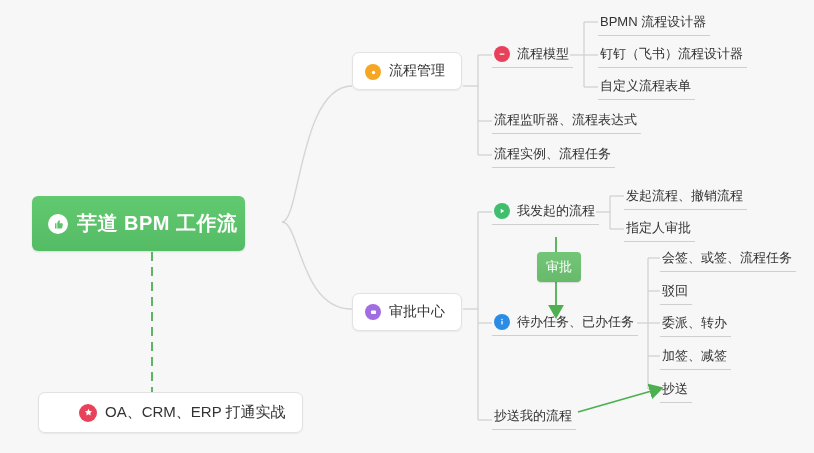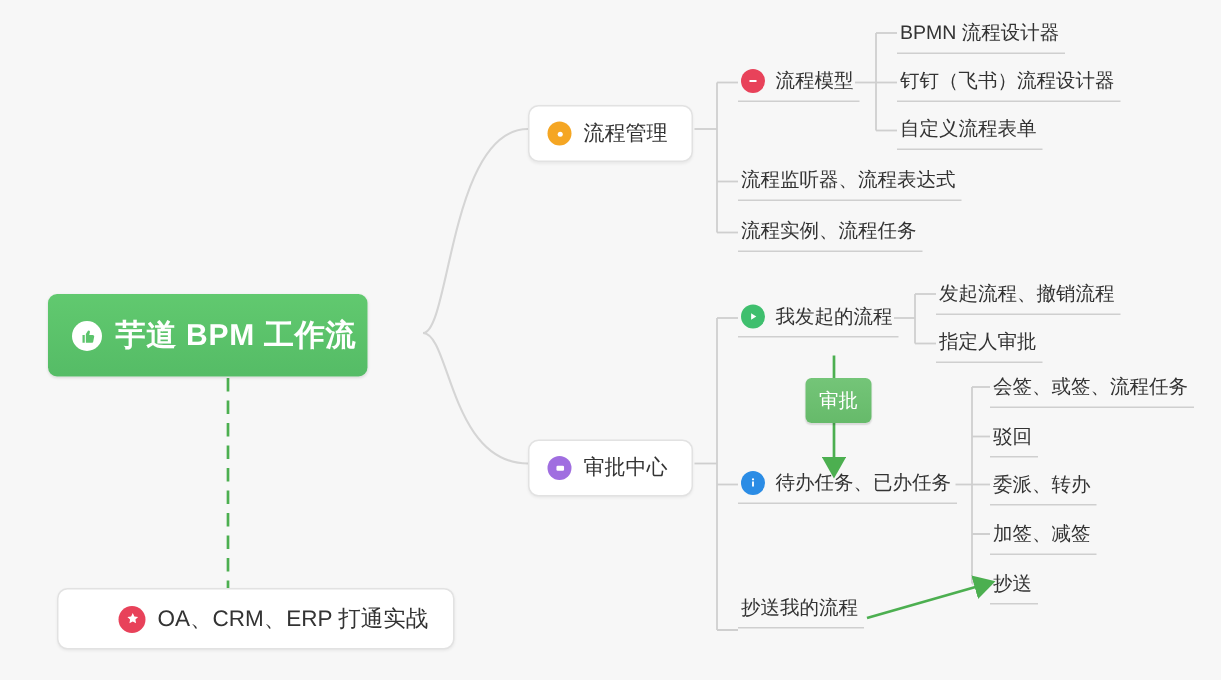--- a/index.html
+++ b/index.html
@@ -176,21 +176,21 @@
 
   <div class="node root-node" style="left:32px; top:196px;">
     <span class="cicon lg" style="background:#ffffff; color:#5cc46c;">
       <svg width="12" height="12" viewBox="0 0 16 16">
           <path fill="#5cc46c" d="M6 14H4V7h2v7zm7.5-7H10l.6-2.6c.1-.6-.3-1.2-.9-1.3-.4-.1-.8.1-1 .4L7 6.3V14h5.3c.6 0 1.1-.4 1.2-1l.9-4.5c.1-.8-.5-1.5-1.4-1.5h.5z"></path>
         </svg>
     </span>
     <span class="label">芋道 BPM 工作流</span>
   </div>
 
-  <div class="node branch-node" style="left:352px; top:70px;">
+  <div class="node branch-node" style="left:352px; top:52px;align-items:flex-end;">
     <span class="cicon" style="background:#f5a623;">
       <svg width="9" height="9" viewBox="0 0 16 16">
           <circle cx="8" cy="8" r="3" fill="#ffffff"></circle>
         </svg>
     </span>
     <span>流程管理</span>
   </div>
 
   <div class="node leaf-node" style="left:492px; top:42px;">
     <span class="cicon" style="background:#e8425a;">
@@ -265,21 +265,21 @@
   <div class="node leaf-node plain" style="left:660px; top:311px;">
     <span>委派、转办</span>
   </div>
   <div class="node leaf-node plain" style="left:660px; top:344px;">
     <span>加签、减签</span>
   </div>
   <div class="node leaf-node plain" style="left:660px; top:377px;">
     <span>抄送</span>
   </div>
 
-  <div class="node leaf-node plain" style="left:492px; top:393px;">
+  <div class="node leaf-node plain" style="left:492px; top:404px;">
     <span>抄送我的流程</span>
   </div>
 
   <div class="node card-node" style="left:38px; top:392px;padding-left:40px;">
     <span class="cicon" style="background:#e8425a; width:18px; height:18px;">
       <svg width="11" height="11" viewBox="0 0 16 16">
           <path fill="#ffffff" d="M8 2.5l1.6 3.3 3.6.5-2.6 2.5.6 3.6L8 10.7l-3.2 1.7.6-3.6L2.8 6.3l3.6-.5z"></path>
         </svg>
     </span>
     <span>OA、CRM、ERP 打通实战</span>

